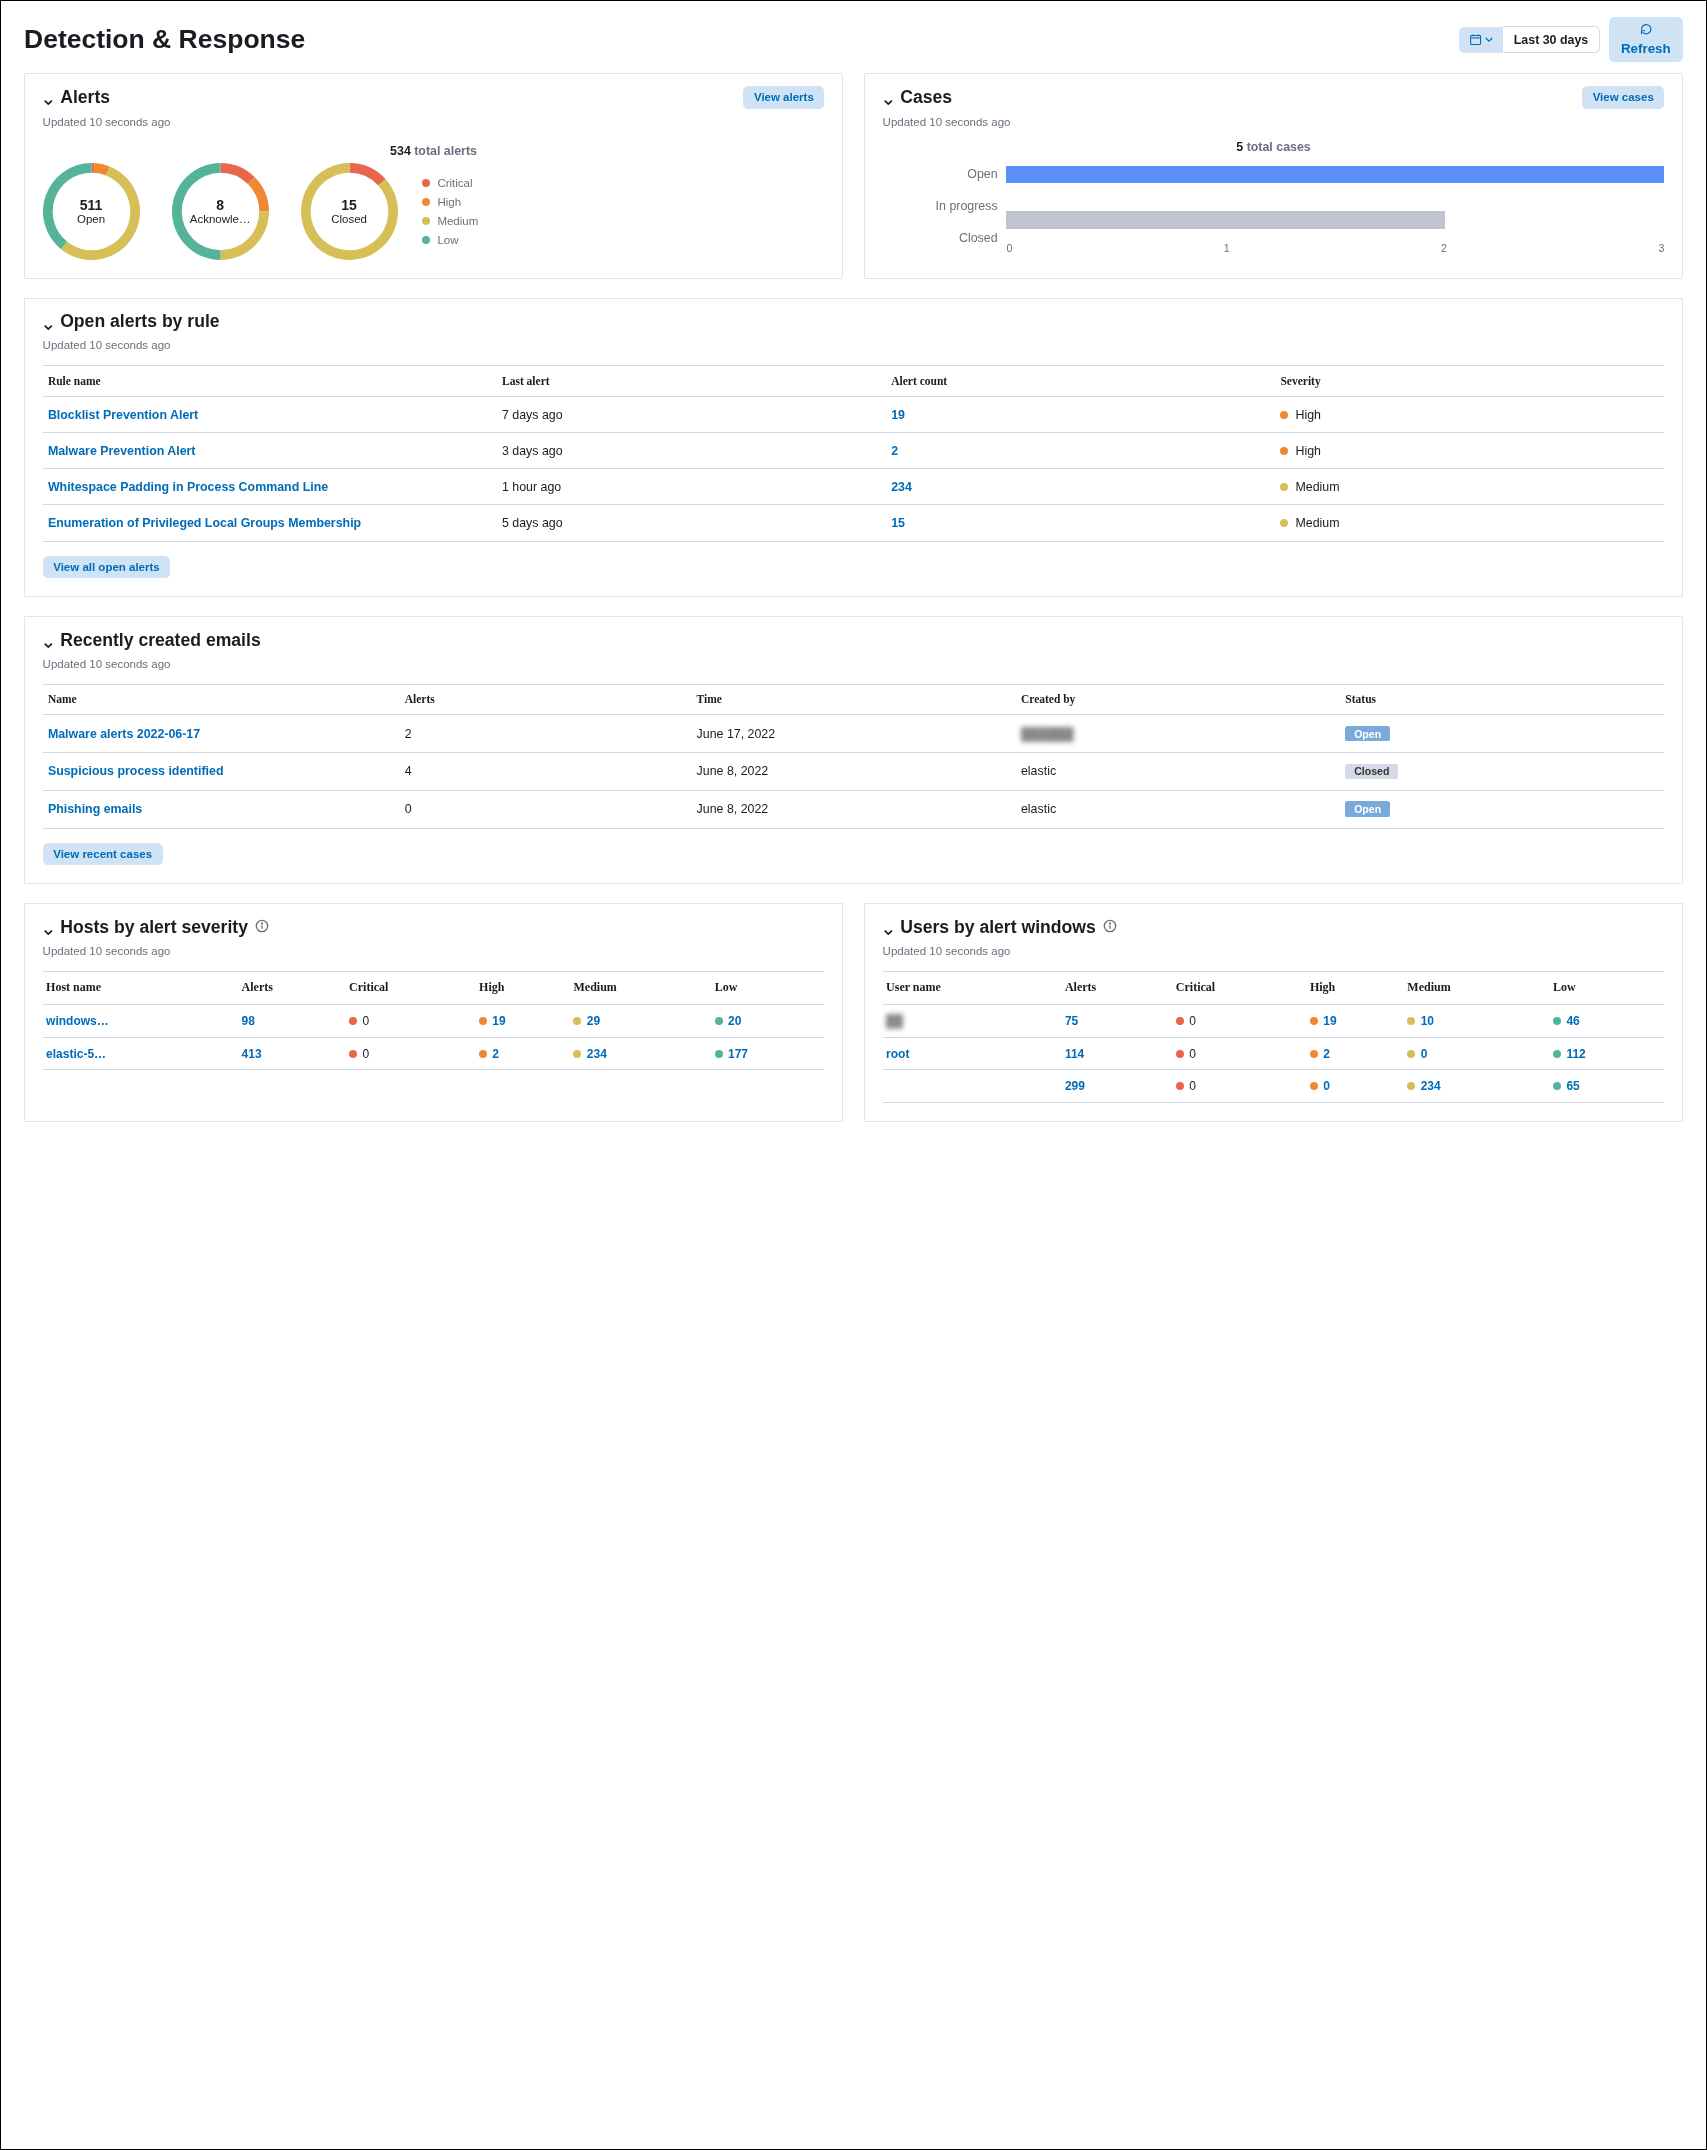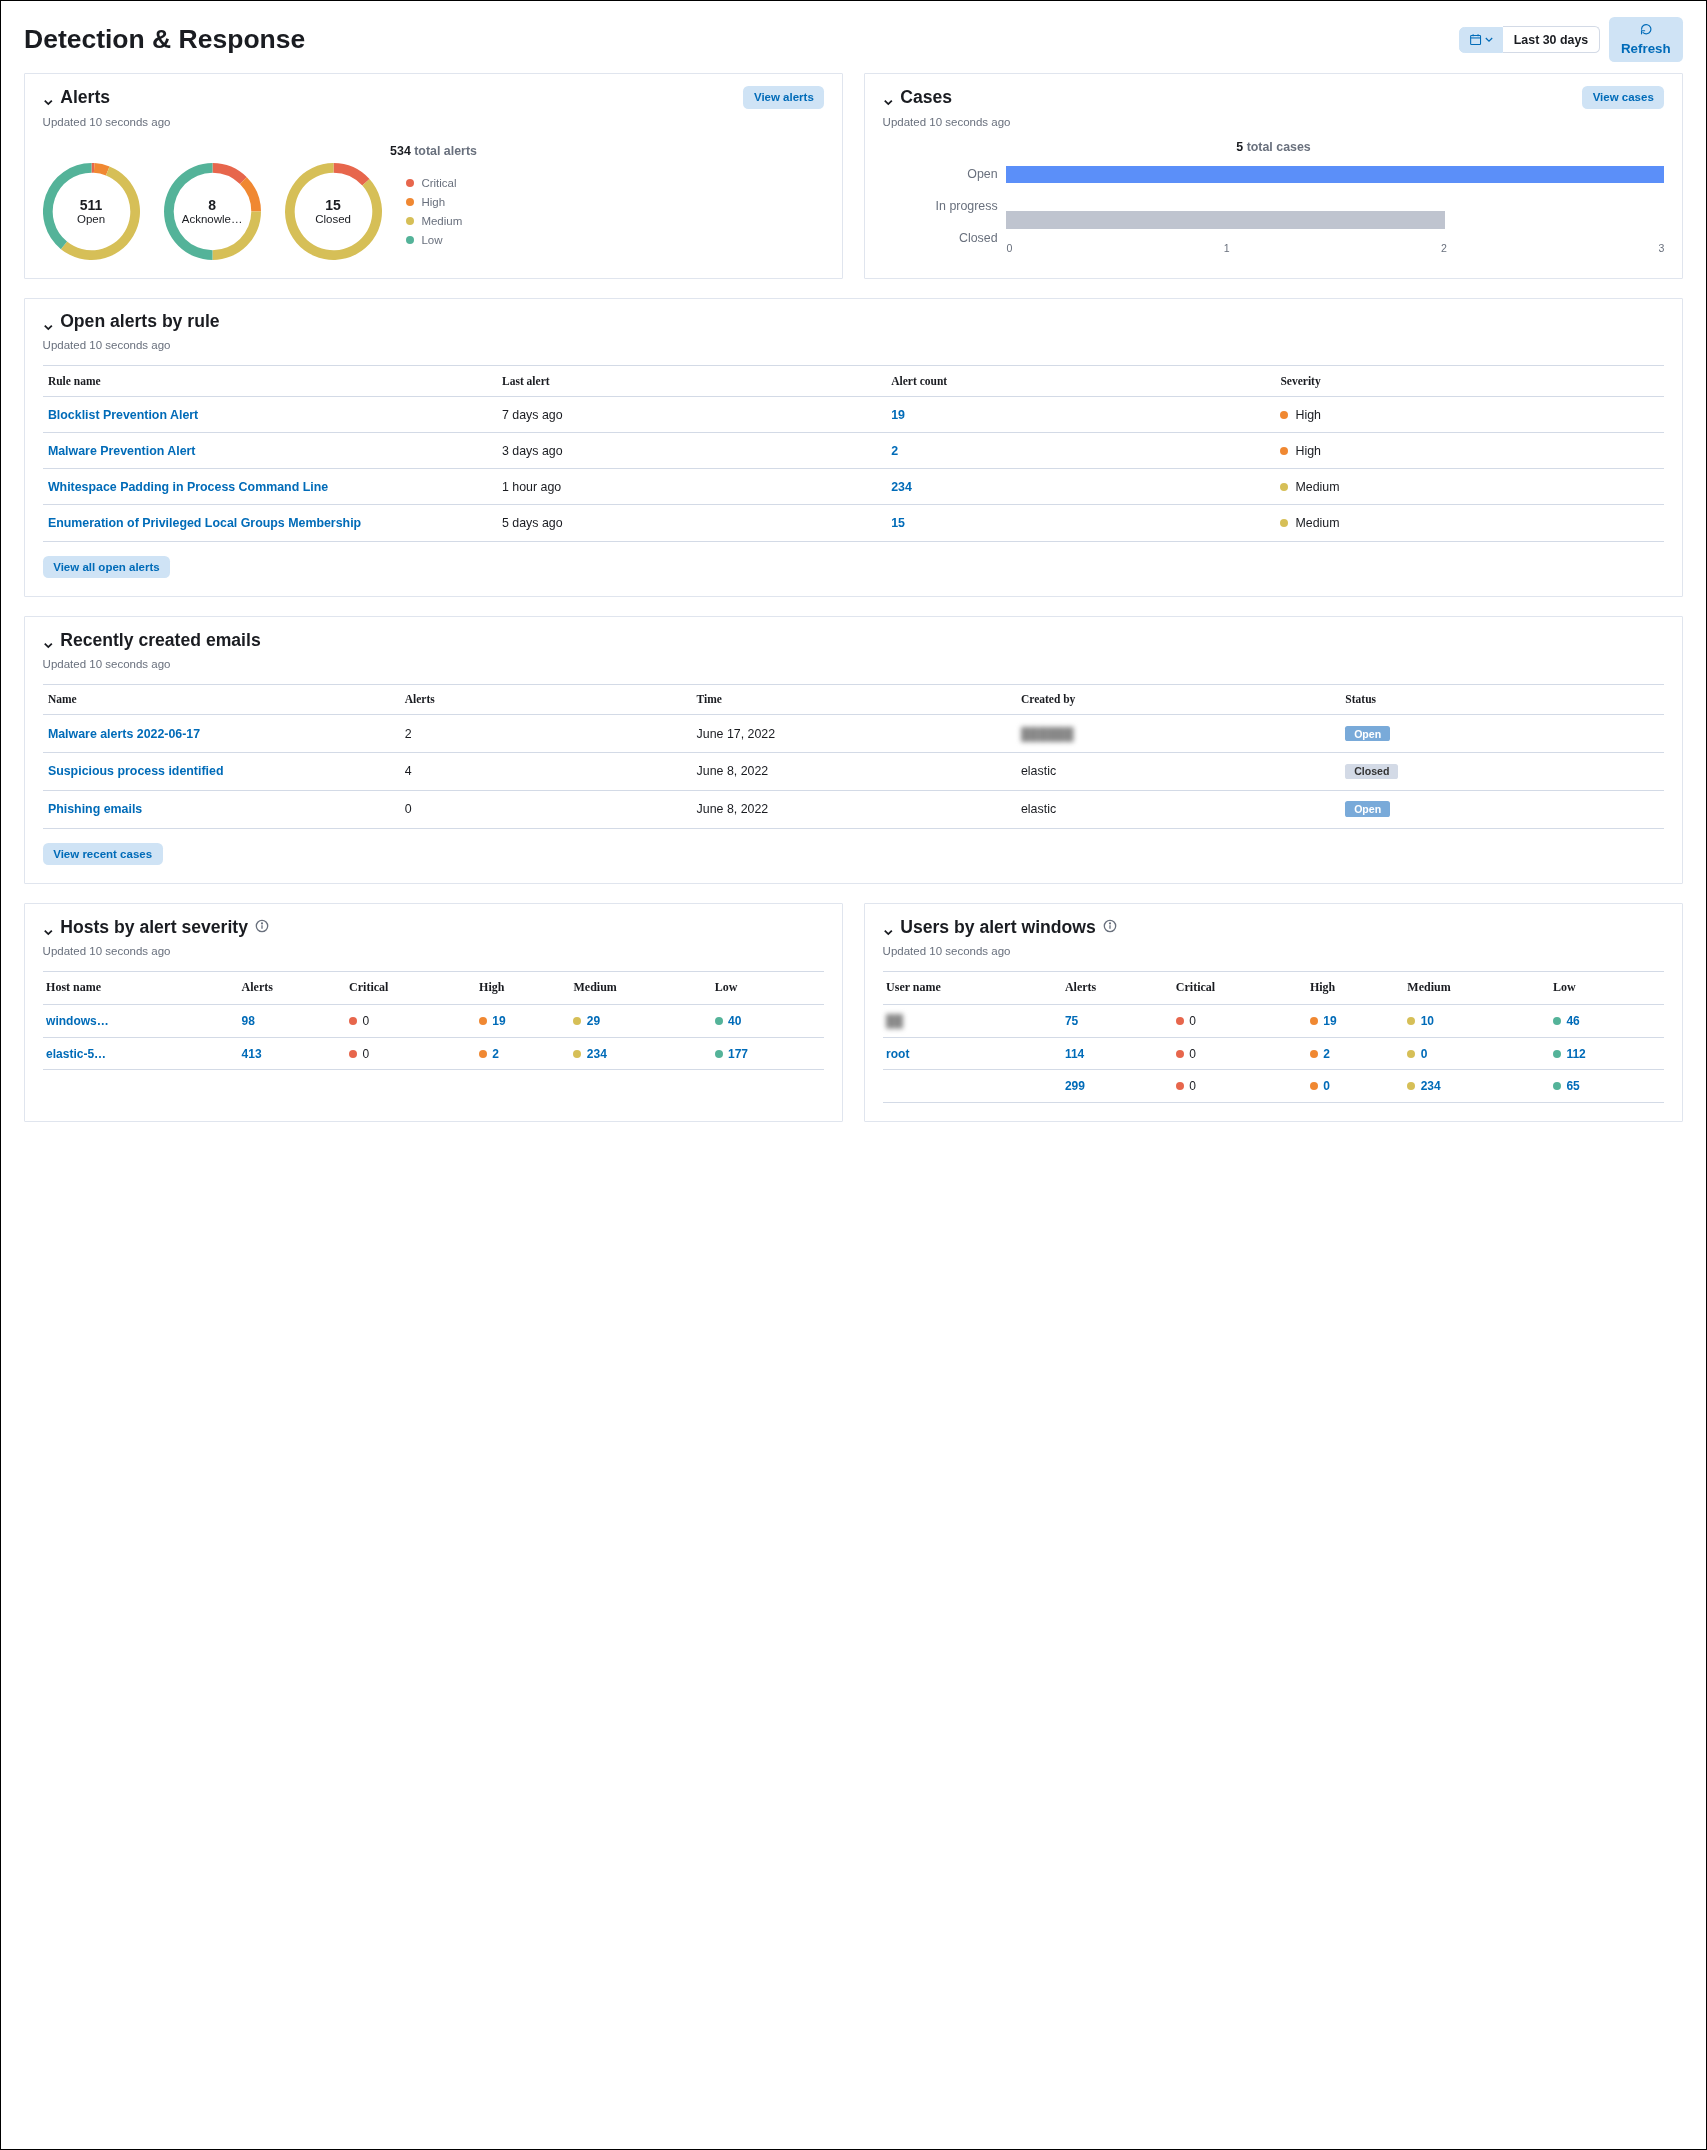--- a/index.html
+++ b/index.html
@@ -117,21 +117,21 @@
               </svg></span>
           <span>Alerts</span>
         </h2>
         <button class="btn-accent small">View alerts</button>
       </div>
       <div class="updated">Updated 10 seconds ago</div>
       <div class="alerts-total">
         <b>534</b> <span>total alerts</span>
       </div>
       <div class="donuts-row">
-        <div id="donuts-container" style="display:flex;gap:24px;">
+        <div id="donuts-container" style="display:flex;gap:32px;">
             <div class="donut-wrap"><svg viewBox="0 0 110 110" width="97" height="97">
                 <path d="M 55 0 A 55 55 0 0 1 58.37923226646044 0.10390916204221412 L 57.70338581316835 11.083127329633776 A 44 44 0 0 0 55 11 Z" fill="#e7664c"></path>
                 <path d="M 58.37923226646044 0.10390916204221412 A 55 55 0 0 1 75.46045878136691 3.947383745238035 L 71.36836702509353 14.157906996190427 A 44 44 0 0 0 57.70338581316835 11.083127329633776 Z" fill="#f08832"></path>
                 <path d="M 75.46045878136691 3.947383745238035 A 55 55 0 1 1 20.312976374470303 97.68267086303229 L 27.25038109957624 89.14613669042582 A 44 44 0 1 0 71.36836702509353 14.157906996190427 Z" fill="#d6bf57"></path>
                 <path d="M 20.312976374470303 97.68267086303229 A 55 55 0 0 1 54.99999999999999 0 L 54.99999999999999 11 A 44 44 0 0 0 27.25038109957624 89.14613669042582 Z" fill="#54b399"></path>
               </svg><div class="donut-center">
                 <span class="num">511</span>
                 <span class="lbl">Open</span>
               </div></div>
             <div class="donut-wrap"><svg viewBox="0 0 110 110" width="97" height="97">
@@ -344,21 +344,21 @@
               <td><span class="sev-cell">
                   <span class="dot" style="background:var(--high)"></span>
                   <a class="link">19</a>
                 </span></td>
               <td><span class="sev-cell">
                   <span class="dot" style="background:var(--med)"></span>
                   <a class="link">29</a>
                 </span></td>
               <td><span class="sev-cell">
                   <span class="dot" style="background:var(--low)"></span>
-                  <a class="link">40</a>
+                  <a class="link">20</a>
                 </span></td>
             </tr>
             <tr>
               <td><a class="link">elastic-5…</a></td>
               <td><a class="link">413</a></td>
               <td><span class="sev-cell"><span class="dot" style="background:var(--crit)"></span>0</span></td>
               <td><span class="sev-cell">
                   <span class="dot" style="background:var(--high)"></span>
                   <a class="link">2</a>
                 </span></td>

